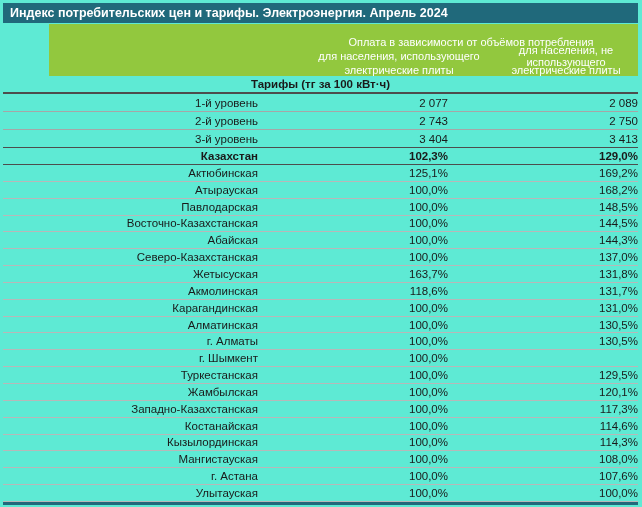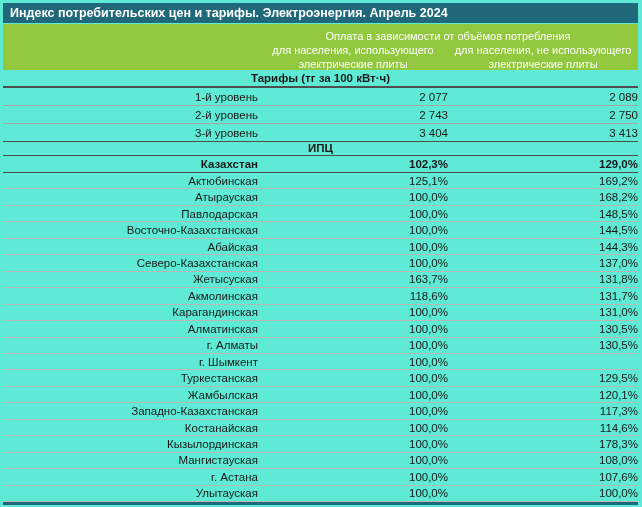--- a/index.html
+++ b/index.html
@@ -18,21 +18,21 @@
     padding-left:7px; margin-bottom:1px;
     white-space:nowrap; overflow:hidden;
   }
   .green-header {
     flex:0 0 43px; background:#92c83e; color:#ffffff;
     font-size:11px;
     display:grid;
     grid-template-columns:255px 190px 1fr;
     grid-template-rows:15px 14px 13px;
     align-items:center;
-    box-sizing:border-box; padding-top:4px;
+    box-sizing:border-box; padding-top:10px;margin-left:46px;
   }
   .gh-group { grid-column:2/4; grid-row:1; text-align:center; }
   .gh-c2a { grid-column:2; grid-row:2; text-align:center; }
   .gh-c3a { grid-column:3; grid-row:2; text-align:center; }
   .gh-c2b { grid-column:2; grid-row:3; text-align:center; }
   .gh-c3b { grid-column:3; grid-row:3; text-align:center; }
 
   .t-row {
     display:grid; grid-template-columns:255px 190px 1fr;
     align-items:center; font-size:11.5px; box-sizing:border-box;
@@ -89,21 +89,20 @@
     <div class="name">2-й уровень</div>
     <div class="num">2 743</div>
     <div class="num">2 750</div>
   </div>
   <div class="t-row tariff-row last">
     <div class="name">3-й уровень</div>
     <div class="num">3 404</div>
     <div class="num">3 413</div>
   </div>
 
-  <div class="section-head ipc-head">ИПЦ</div>
 
   <div class="t-row kaz-row">
     <div class="name">Казахстан</div>
     <div class="num">102,3%</div>
     <div class="num">129,0%</div>
   </div>
 
   <div class="regions">
     <div class="t-row region-row">
       <div class="name">Актюбинская</div>
@@ -180,21 +179,21 @@
       <div class="num">117,3%</div>
     </div>
     <div class="t-row region-row">
       <div class="name">Костанайская</div>
       <div class="num">100,0%</div>
       <div class="num">114,6%</div>
     </div>
     <div class="t-row region-row">
       <div class="name">Кызылординская</div>
       <div class="num">100,0%</div>
-      <div class="num">178,3%</div>
+      <div class="num">114,3%</div>
     </div>
     <div class="t-row region-row">
       <div class="name">Мангистауская</div>
       <div class="num">100,0%</div>
       <div class="num">108,0%</div>
     </div>
     <div class="t-row region-row">
       <div class="name">г. Астана</div>
       <div class="num">100,0%</div>
       <div class="num">107,6%</div>

